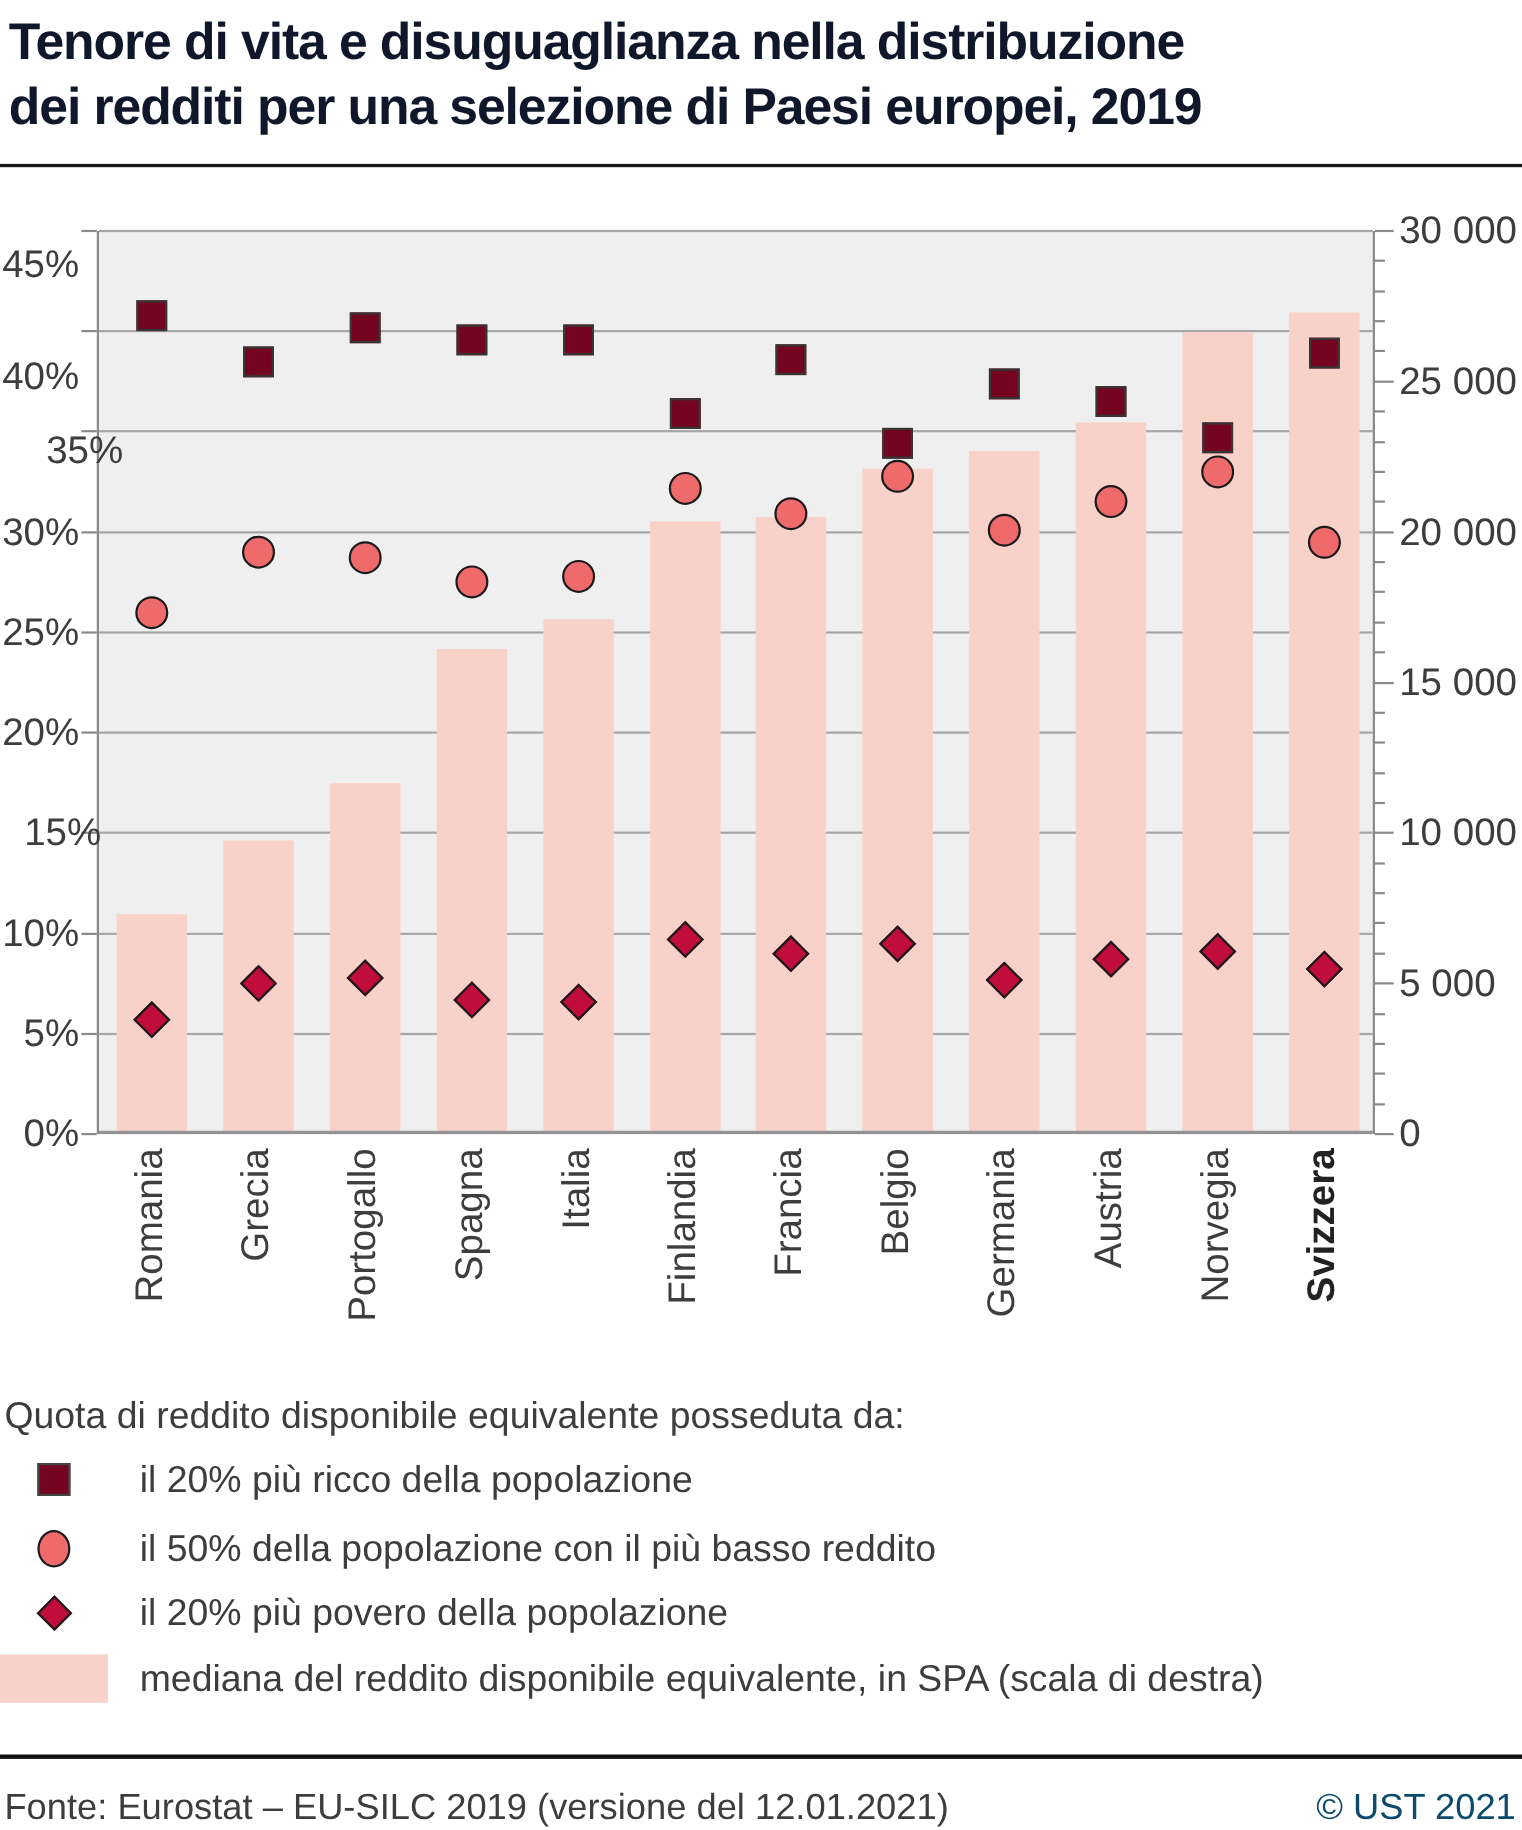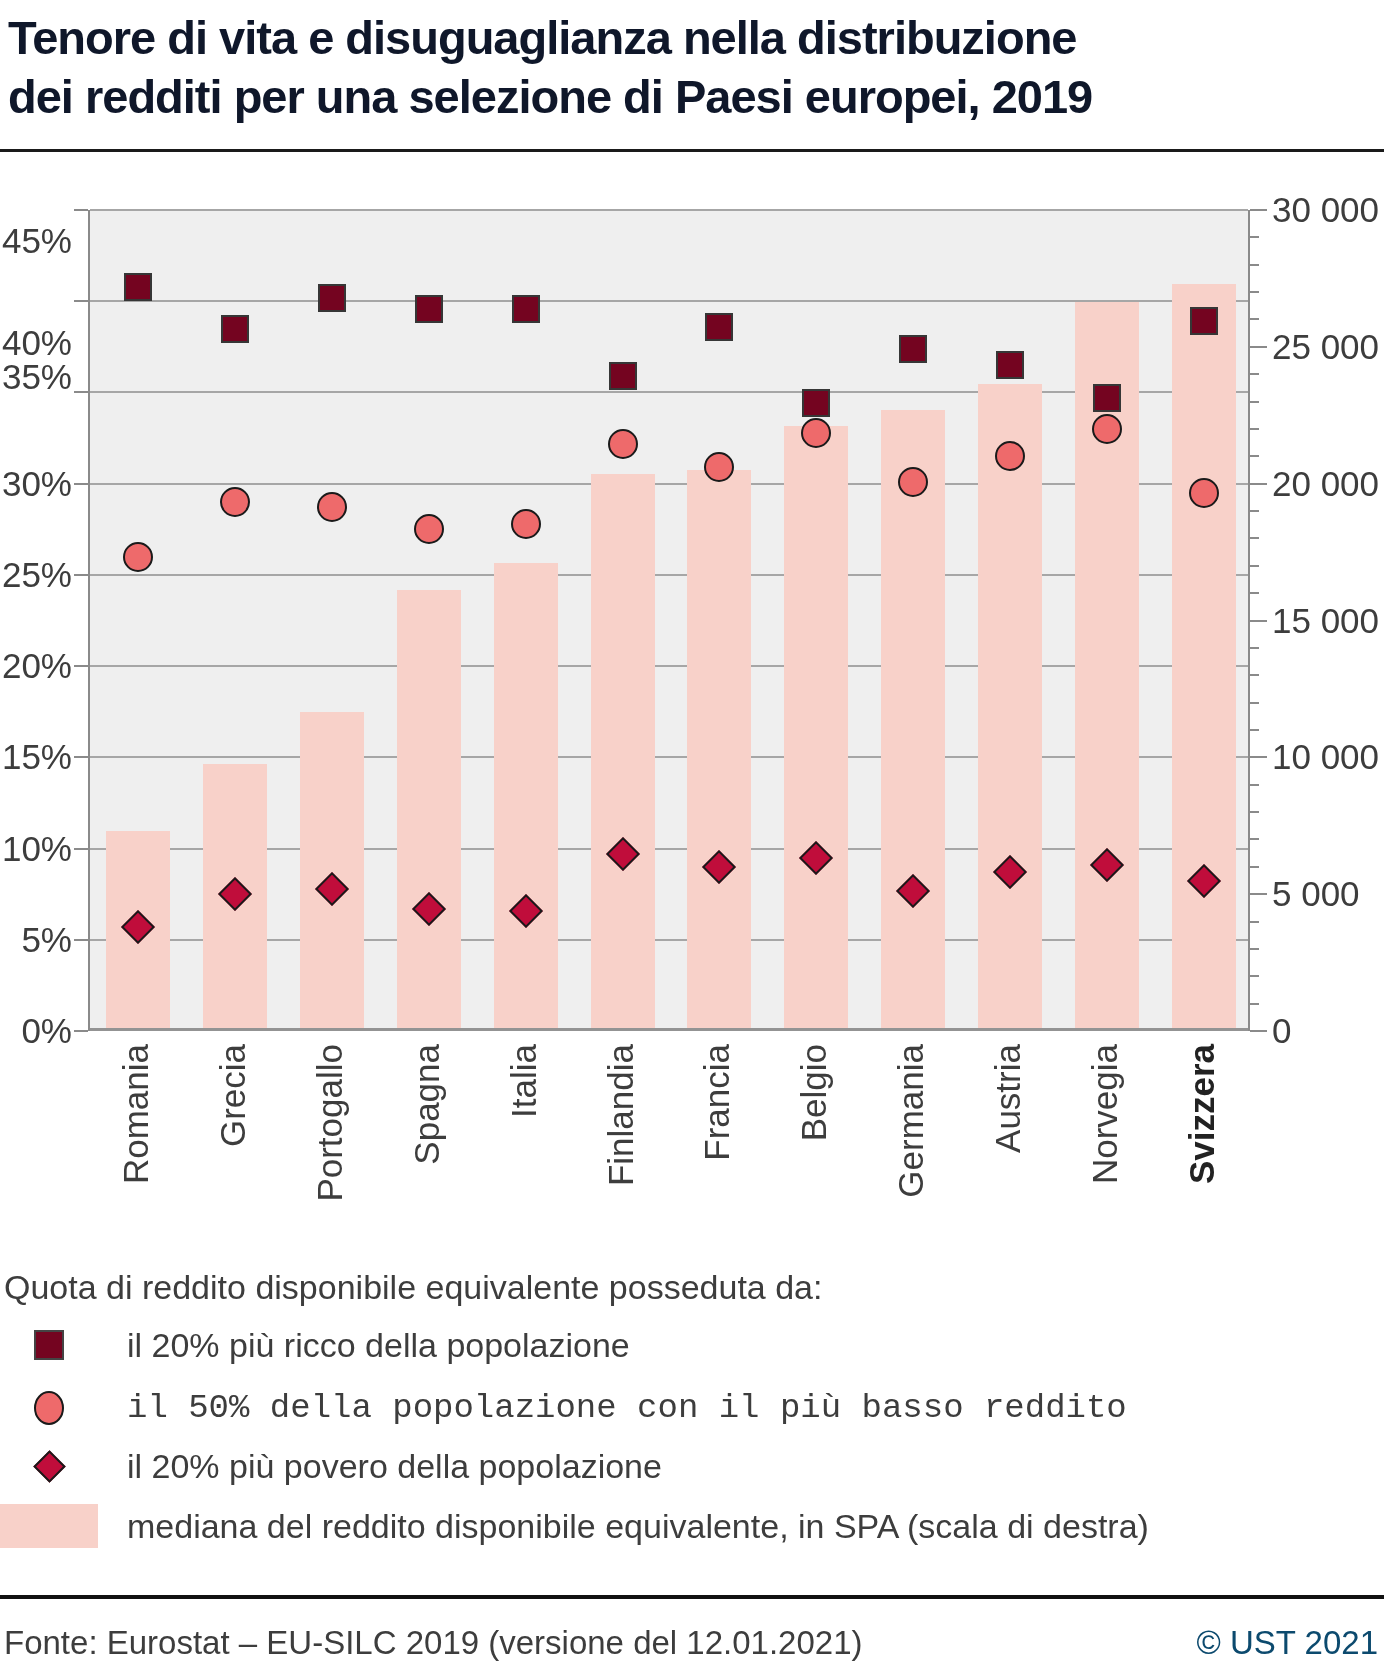--- a/index.html
+++ b/index.html
@@ -116,21 +116,21 @@
   </div>
 
   <div class="legend-header">Quota di reddito disponibile equivalente posseduta da:</div>
 
   <div class="legend-row" style="top:1321px;">
     <div class="legend-swatch-cell">
         <span class="lg-square"></span>
       </div>
     <span class="legend-label">il 20% più ricco della popolazione</span>
   </div>
-  <div class="legend-row" style="top:1384px;font-family:Liberation Mono, monospace;">
+  <div class="legend-row" style="top:1384px;">
     <div class="legend-swatch-cell">
         <span class="lg-circle"></span>
       </div>
     <span class="legend-label">il 50% della popolazione con il più basso reddito</span>
   </div>
   <div class="legend-row" style="top:1442px;">
     <div class="legend-swatch-cell">
         <span class="lg-diamond"></span>
       </div>
     <span class="legend-label">il 20% più povero della popolazione</span>
@@ -143,29 +143,29 @@
   </div>
 
   <div class="rule-bottom"></div>
   <div class="footer-source">Fonte: Eurostat – EU-SILC 2019 (versione del 12.01.2021)</div>
   <div class="footer-copy">© UST 2021</div>
 <div class="tick" style="left: 74px; width: 14px; top: 209px;"></div>
     <div class="ylab left" style="top: 189px; margin-top: 31px;">45%</div>
     <div class="tick" style="left: 74px; width: 14px; top: 300.222px;"></div>
     <div class="ylab left" style="top: 280.222px; margin-top: 42px;">40%</div>
     <div class="tick" style="left: 74px; width: 14px; top: 391.444px;"></div>
-    <div class="ylab left" style="top: 356px;">35%</div>
+    <div class="ylab left" style="top: 389px; padding-left: 40px;">35%</div>
     <div class="tick" style="left: 74px; width: 14px; top: 482.667px;"></div>
     <div class="ylab left" style="top: 462.667px;">30%</div>
     <div class="tick" style="left: 74px; width: 14px; top: 573.889px;"></div>
     <div class="ylab left" style="top: 553.889px;">25%</div>
     <div class="tick" style="left: 74px; width: 14px; top: 665.111px;"></div>
     <div class="ylab left" style="top: 645.111px;">20%</div>
     <div class="tick" style="left: 74px; width: 14px; top: 756.333px;"></div>
-    <div class="ylab left" style="top: 736.333px;">15%</div>
+    <div class="ylab left" style="top: 736.333px; padding-left: 20px;">15%</div>
     <div class="tick" style="left: 74px; width: 14px; top: 847.556px;"></div>
     <div class="ylab left" style="top: 827.556px;">10%</div>
     <div class="tick" style="left: 74px; width: 14px; top: 938.778px;"></div>
     <div class="ylab left" style="top: 918.778px;">5%</div>
     <div class="tick" style="left: 74px; width: 14px; top: 1030px;"></div>
     <div class="ylab left" style="top: 1010px;">0%</div>
     <div class="tick" style="left: 1250px; width: 17px; top: 1030px;"></div>
     <div class="tick" style="left: 1250px; width: 9px; top: 1002.63px;"></div>
     <div class="tick" style="left: 1250px; width: 9px; top: 975.267px;"></div>
     <div class="tick" style="left: 1250px; width: 9px; top: 947.9px;"></div>

